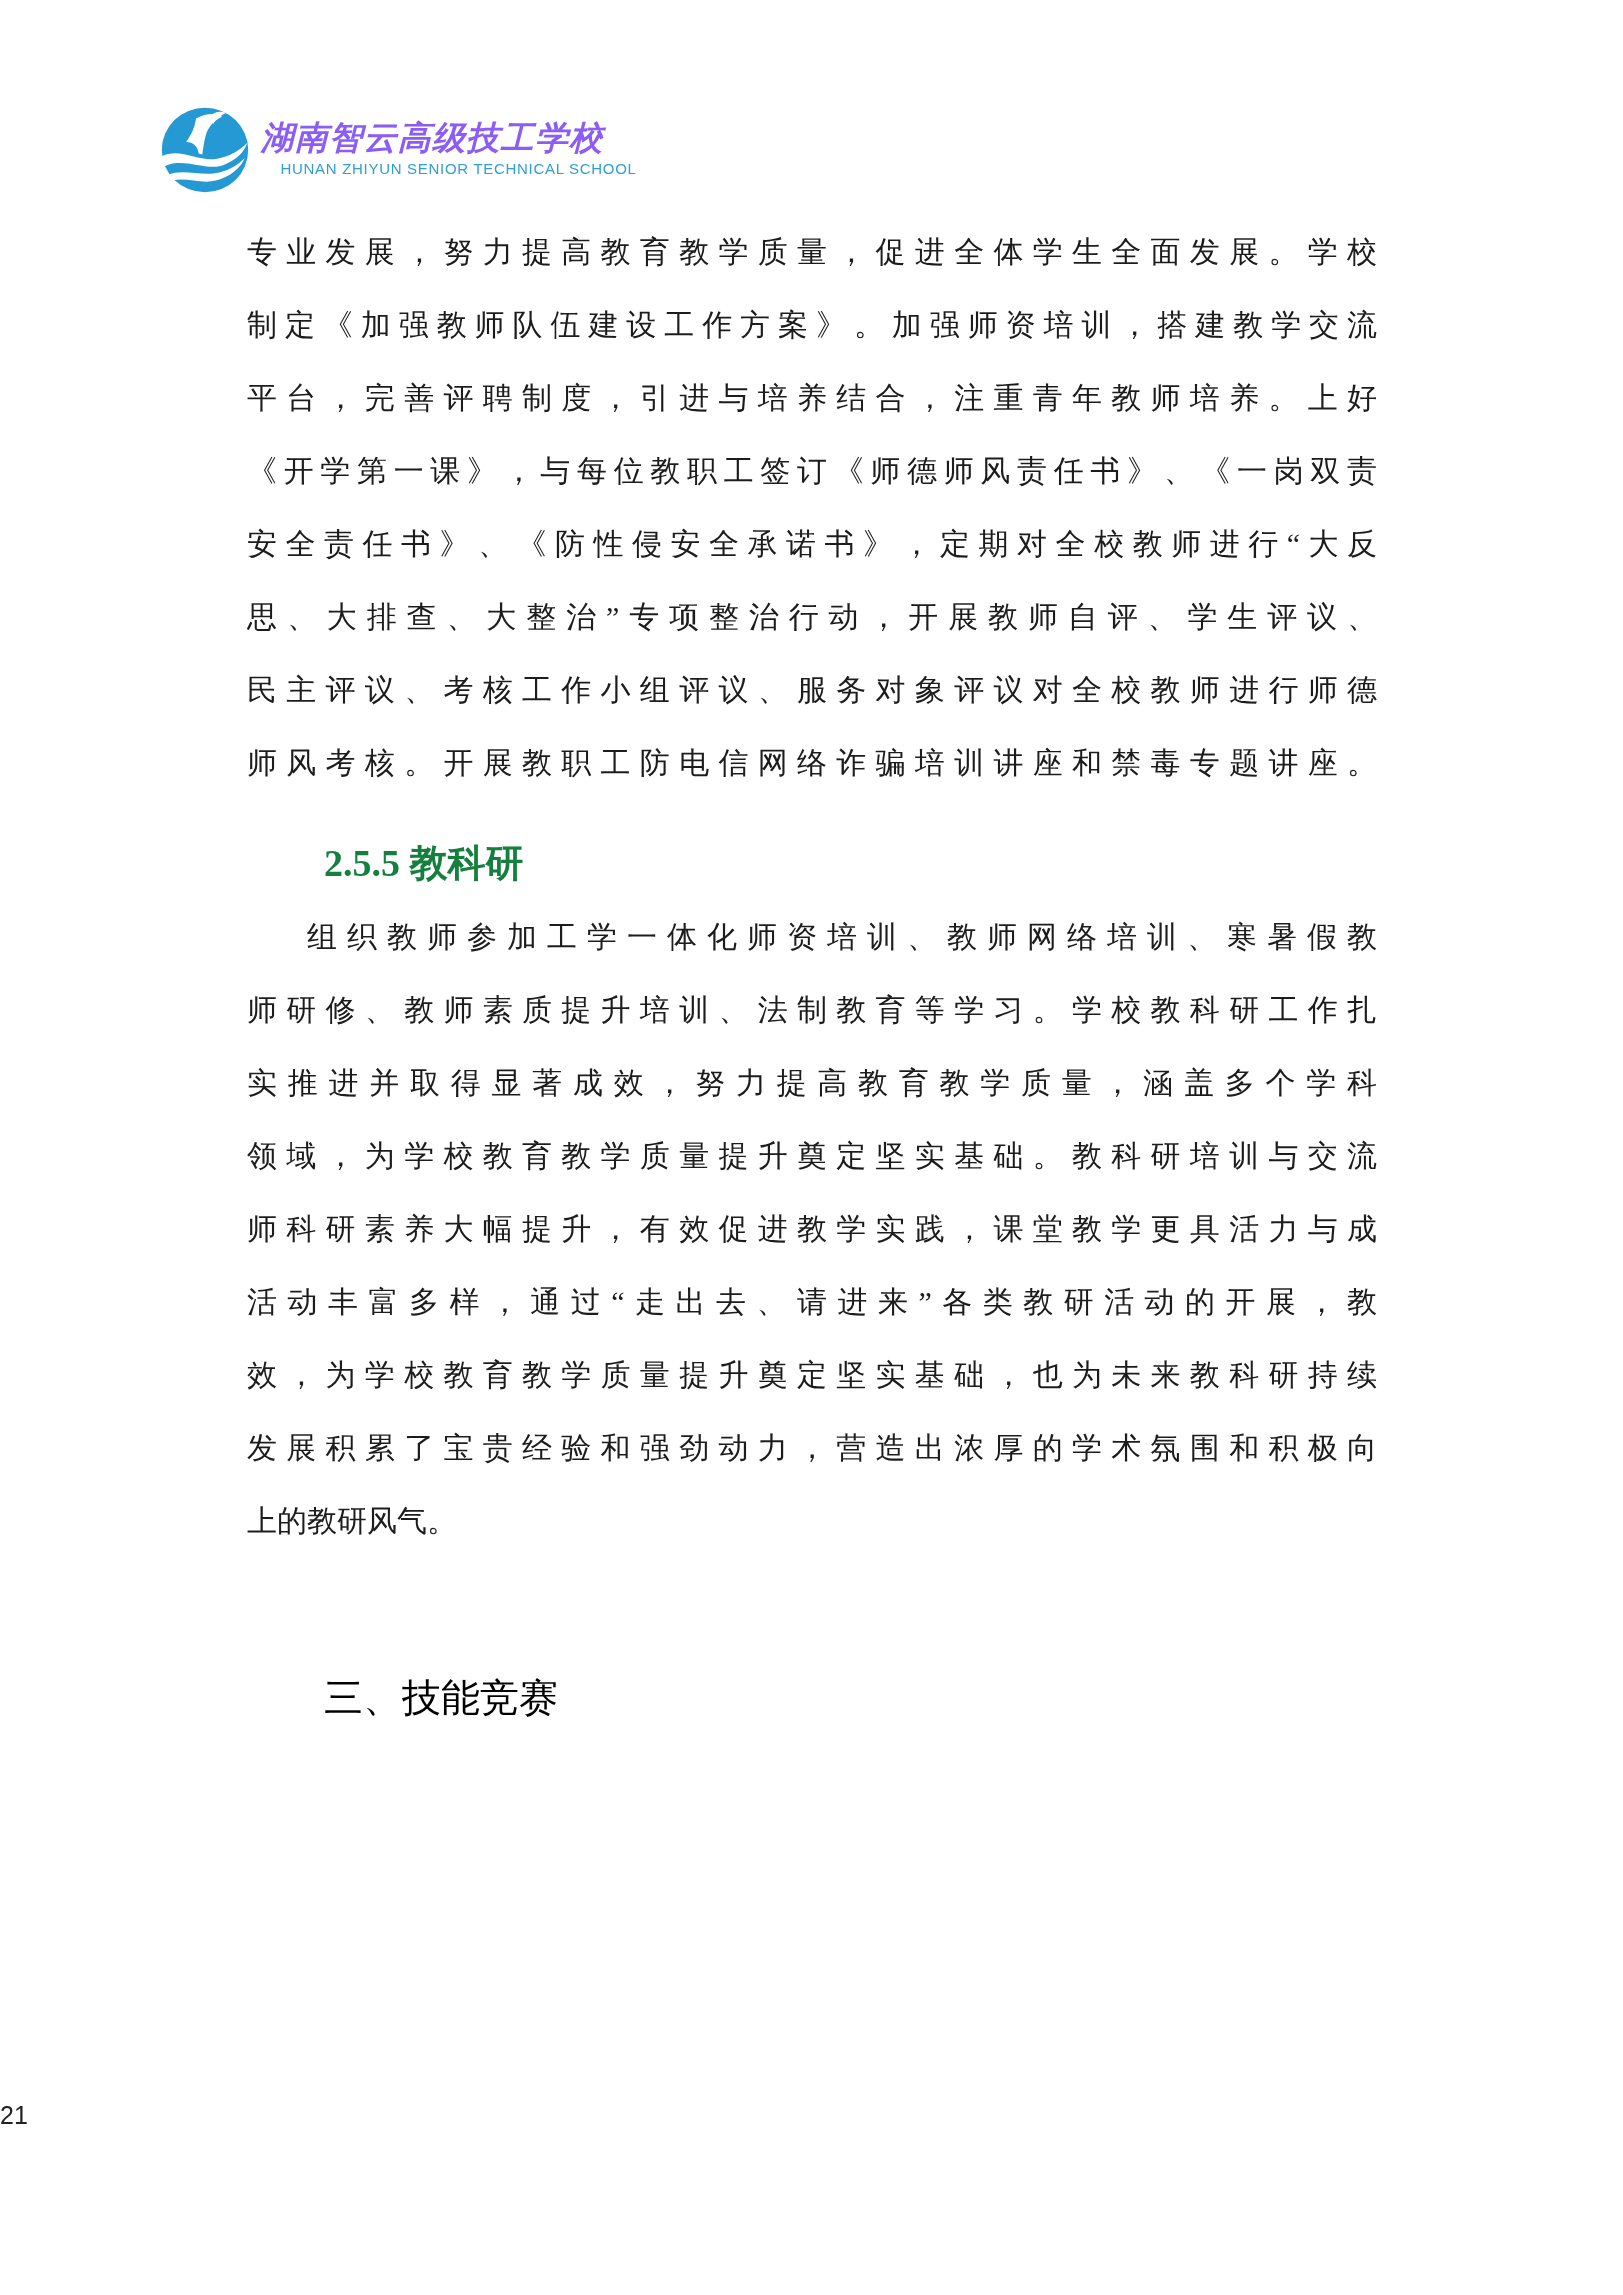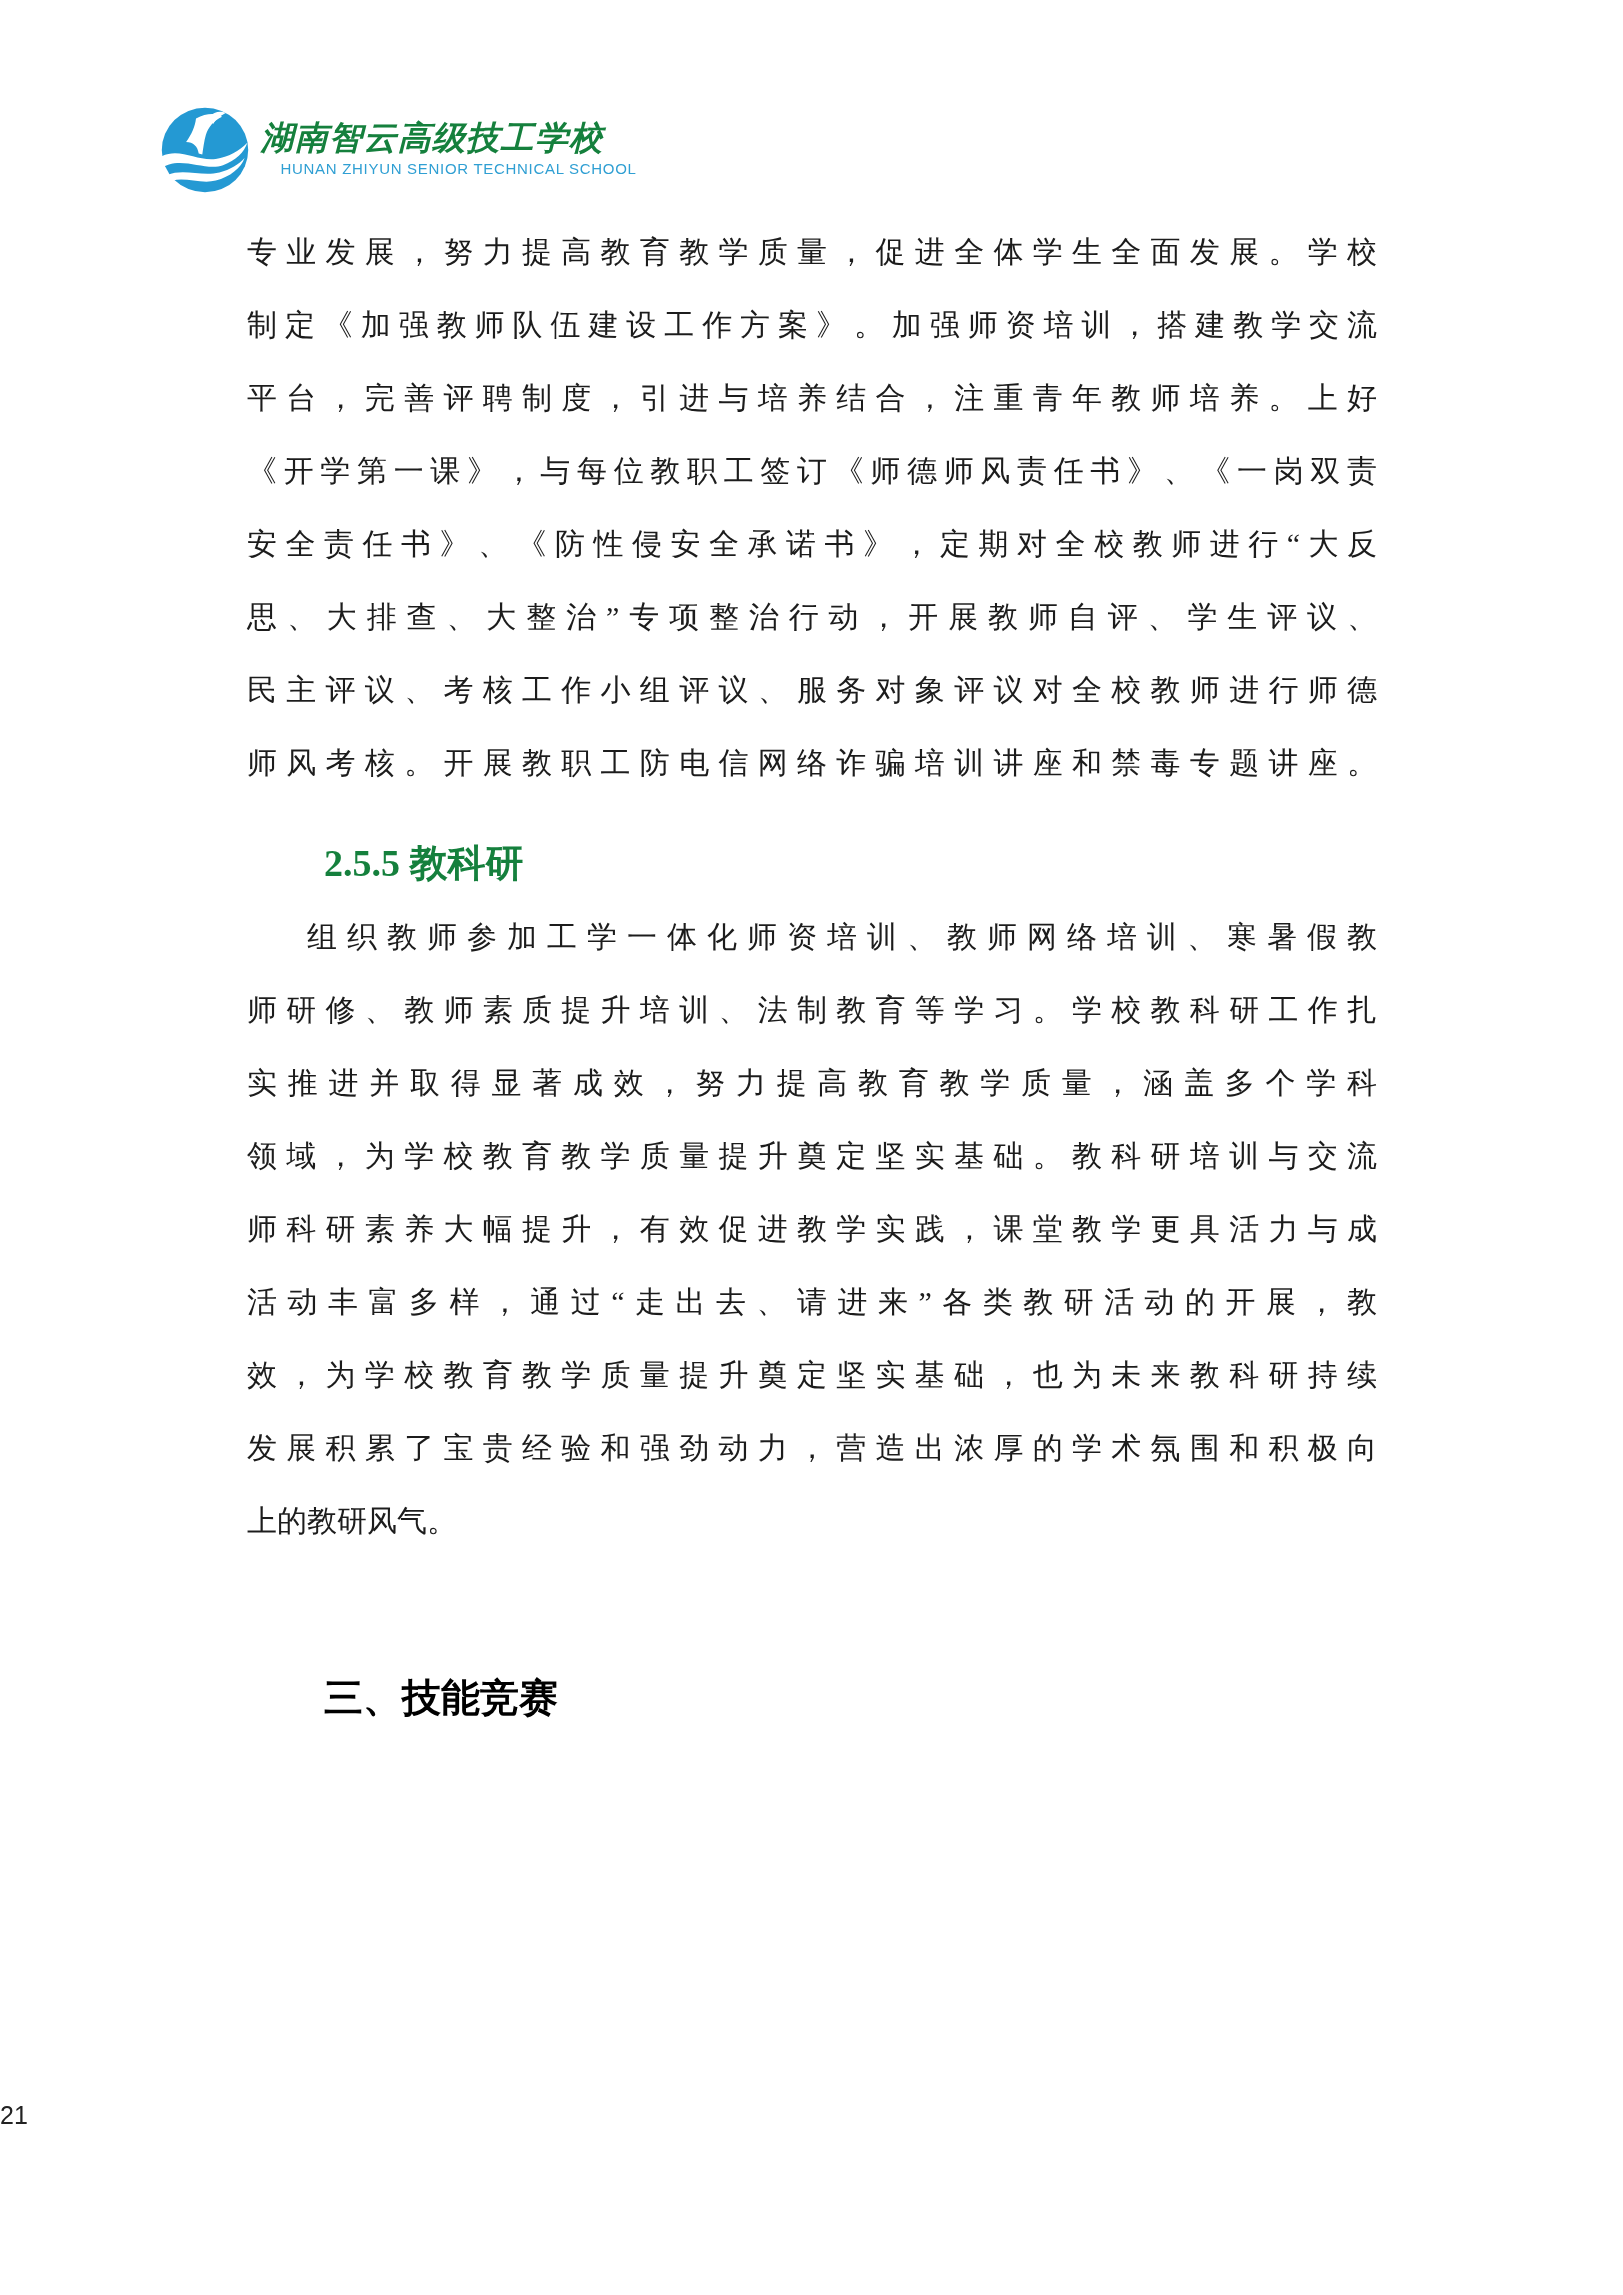--- a/index.html
+++ b/index.html
@@ -57,21 +57,21 @@
     padding-left:77px;
     font-family:"Liberation Serif", serif;
     font-weight:bold;
     font-size:38px;line-height:73px;
     color:#15803d;
   }
   .h-main{
     margin:108px 0 0 0;
     padding-left:77px;
     font-family:"Liberation Sans", sans-serif;
-    font-weight:bold;
+    font-weight:normal;
     font-size:39px;line-height:65px;
     color:#000;
   }
   
   .page-footer{
     position:absolute;left:0;top:2101px;width:100%;
     font-family:"Liberation Sans", sans-serif;
     font-size:25px;color:#222;
   }
 </style>
@@ -82,21 +82,21 @@
 
   <header class="logo">
     <svg class="logo-mark" viewBox="0 0 100 100" xmlns="http://www.w3.org/2000/svg">
       <ellipse cx="50" cy="50" rx="48" ry="47" fill="#2499d3"></ellipse>
       <path d="M40 15 C52 8 64 9 69 13 C60 17 54 24 51 33 C49 40 48 48 47 55 L43 54 C42 46 37 41 29 41 C35 33 39 24 40 15 Z" fill="#ffffff"></path>
       <path d="M55 13 C60 7 68 6 73 9 C67 12 62 16 59 21 Z" fill="#ffffff"></path>
       <path d="M2 57 C22 47 42 63 62 60 C76 58 88 51 97 42 C94 52 84 62 70 67 C52 73 30 60 10 66 C7 67 4 68 2 70 Z" fill="#ffffff"></path>
       <path d="M8 78 C26 70 46 80 66 75 C78 72 88 66 94 59 C90 70 78 80 62 84 C46 88 28 80 14 84 Z" fill="#ffffff"></path>
     </svg>
     <div class="logo-text">
-      <div class="logo-cn" style="color:#15803d">湖南智云高级技工学校</div>
+      <div class="logo-cn" style="color:#8b5cf6">湖南智云高级技工学校</div>
       <div class="logo-en" style="color:#2f9fd3">HUNAN ZHIYUN SENIOR TECHNICAL SCHOOL</div>
     </div>
   </header>
 
   <main class="doc-body">
 
     <div class="para justify-last">
         <div class="line">专业发展，努力提高教育教学质量，促进全体学生全面发展。学校</div>
         <div class="line">制定《加强教师队伍建设工作方案》。加强师资培训，搭建教学交流</div>
         <div class="line">平台，完善评聘制度，引进与培养结合，注重青年教师培养。上好</div>

